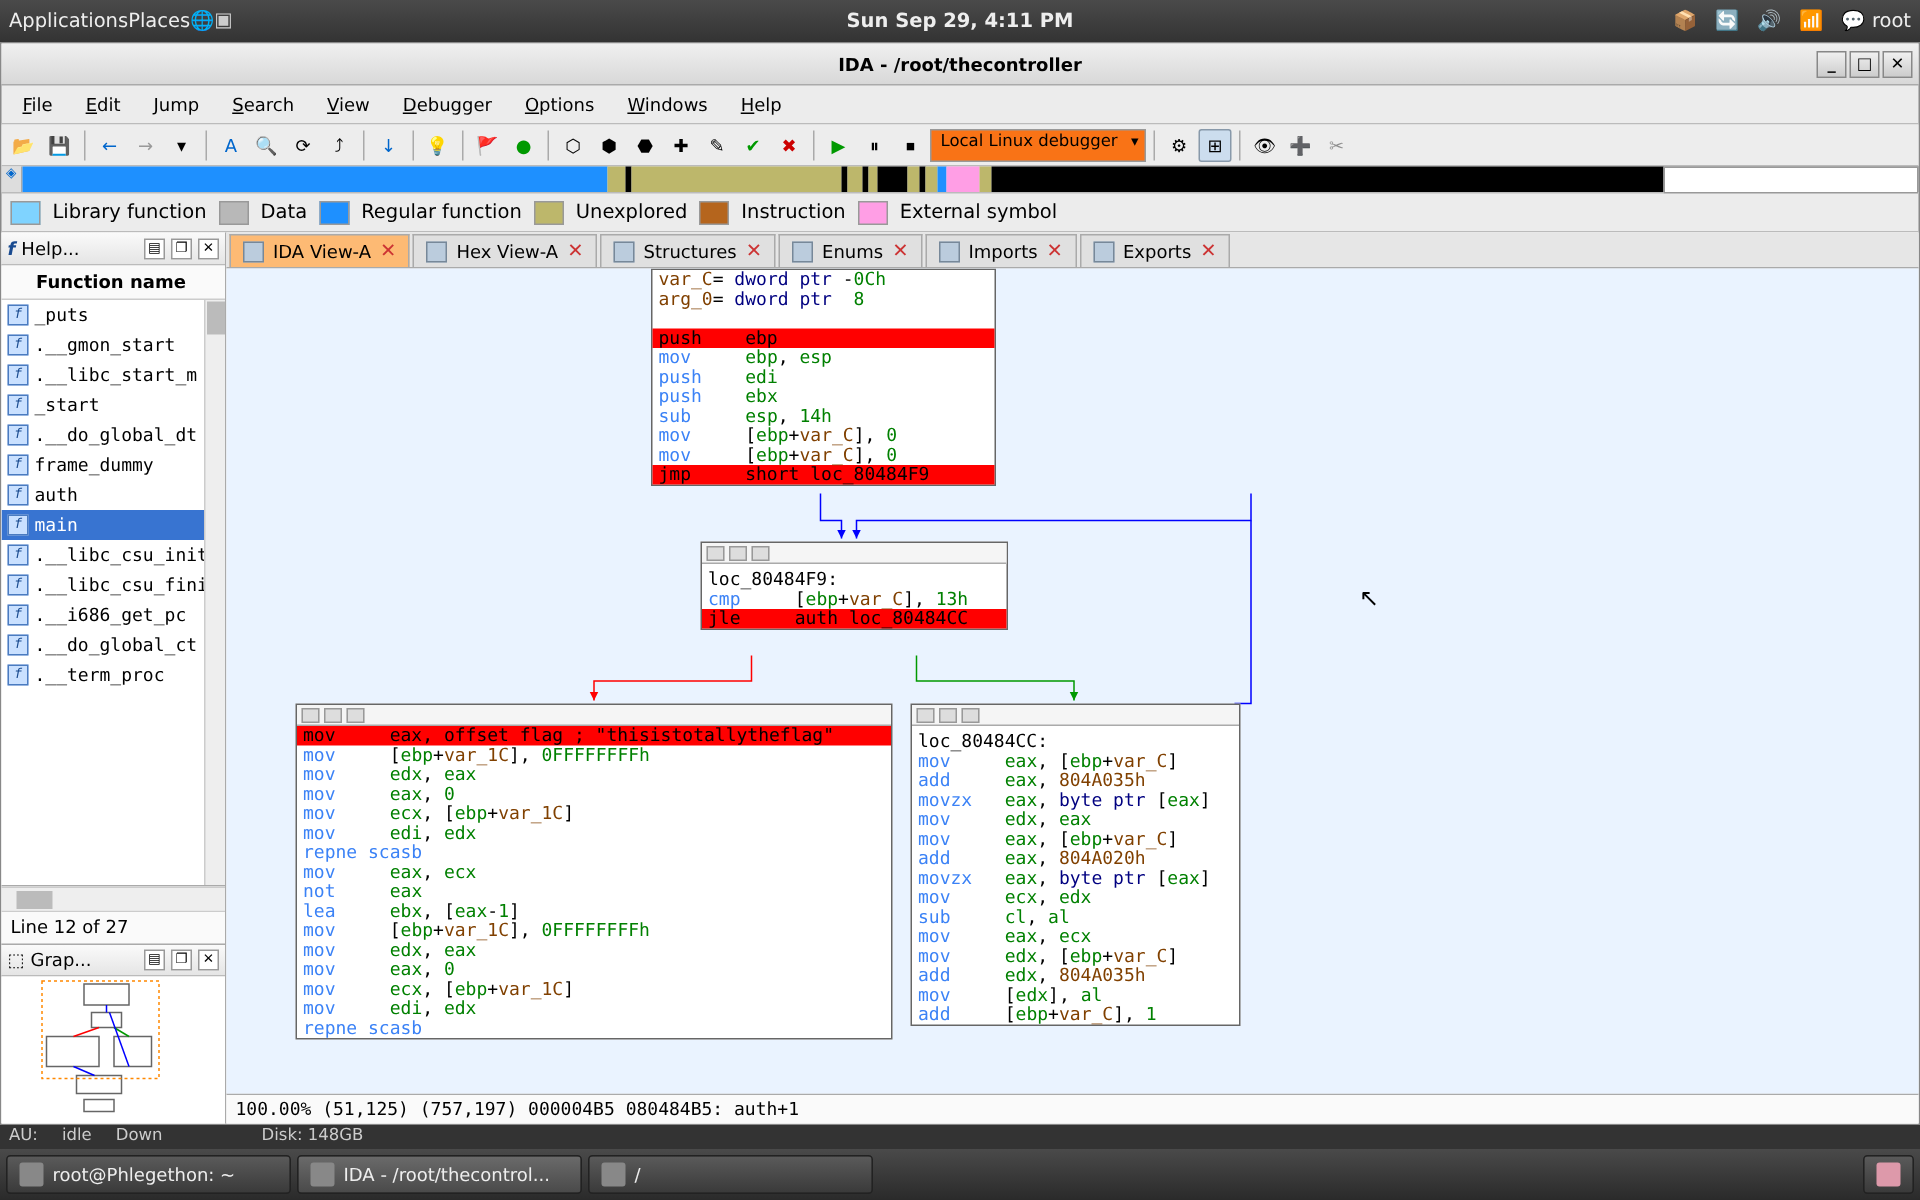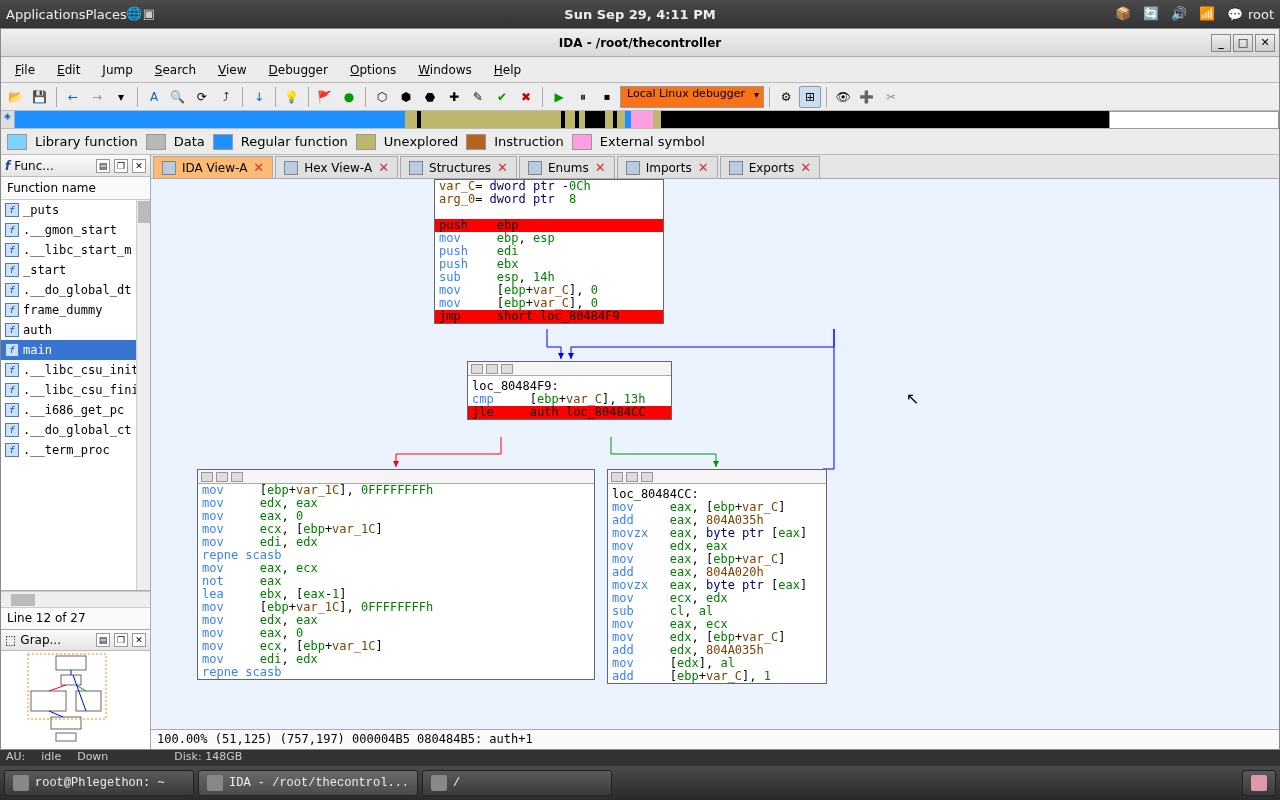--- a/index.html
+++ b/index.html
@@ -34,21 +34,21 @@
 
 .legend { height: 26px; display: flex; align-items: center; padding: 0 6px; gap: 8px; border-bottom: 1px solid #bbb; font-size: 13px; }
 .legend-sw { width: 20px; height: 16px; border: 1px solid #999; }
 
 .workarea { flex: 1; display: flex; min-height: 0; }
 
 
 .leftcol { width: 150px; display: flex; flex-direction: column; border-right: 1px solid #aaa; background: #f5f5f5; }
 .pane-hdr { height: 22px; display: flex; align-items: center; padding: 0 4px; gap: 4px; border-bottom: 1px solid #bbb; font-size: 12px; background: linear-gradient(#fafafa,#e5e5e5); }
 .pane-hdr .hdr-btn { width: 14px; height: 14px; border: 1px solid #999; background: #fff; font-size: 9px; text-align: center; line-height: 12px; cursor: pointer; }
-.fn-header { padding: 4px 6px; border-bottom: 1px solid #ccc; background: #fafafa; font-size: 12px; }
+.fn-header { padding: 4px 23px; border-bottom: 1px solid #ccc; background: #fafafa; font-size: 12px; font-weight: bold; }
 .fn-list { flex: 1; overflow: hidden; background: #fff; border-bottom: 1px solid #aaa; position: relative; }
 .fn-list .scrollbar-v { position: absolute; right: 0; top: 0; bottom: 0; width: 14px; background: #eee; border-left: 1px solid #ccc; }
 .fn-list .scrollbar-v .thumb { width: 12px; height: 22px; background: #bbb; margin: 1px; }
 .fn-item { display: flex; align-items: center; gap: 4px; padding: 3px 4px; font-family: monospace; font-size: 12px; white-space: nowrap; cursor: pointer; }
 .fn-item.sel { background: #3874d1; color: #fff; }
 .fn-icon { width: 14px; height: 14px; background: #c9e0ff; border: 1px solid #4a7bc0; font-size: 9px; font-style: italic; color: #1a4b90; text-align: center; line-height: 12px; }
 .fn-scroll-h { height: 16px; background: #eee; border-top: 1px solid #ccc; position: relative; }
 .fn-scroll-h .thumb { width: 24px; height: 12px; background: #bbb; margin: 2px 10px; }
 .fn-status { height: 22px; padding: 3px 6px; border-top: 1px solid #ccc; background: #fafafa; font-size: 12px; }
 .graph-over { height: 120px; border-top: 1px solid #aaa; display: flex; flex-direction: column; }
@@ -76,21 +76,21 @@
 .addr { color: #804000; }
 .label { color: #000; }
 .keyb { color: #000080; }
 
 svg.edges { position: absolute; top: 0; left: 0; pointer-events: none; }
 
 .status { height: 20px; border-top: 1px solid #aaa; background: #fafafa; padding: 2px 6px; font-family: monospace; font-size: 12px; }
 
 
 .bottom-status { height: 16px; background: #333; color: #ccc; font-size: 11px; padding: 0 6px; display: flex; gap: 16px; }
-.taskbar { height: 34px; background: linear-gradient(#4a4a4a,#2a2a2a); display: flex; align-items: center; padding: 0 4px; gap: 4px; font-family: Liberation Mono, monospace; }
+.taskbar { height: 34px; background: linear-gradient(#4a4a4a,#2a2a2a); display: flex; align-items: center; padding: 0 4px; gap: 4px; }
 .task { height: 26px; background: linear-gradient(#5a5a5a,#3a3a3a); border: 1px solid #222; border-radius: 3px; color: #eee; padding: 0 8px; display: flex; align-items: center; gap: 6px; font-size: 12px; cursor: pointer; min-width: 190px; }
 .task.active { background: linear-gradient(#6a6a6a,#4a4a4a); }
 .task-icon { width: 16px; height: 16px; background: #888; border-radius: 2px; }
 </style>
 </head>
 <body>
 
 <div class="sysbar">
   <span>Applications</span>
   <span>Places</span>
@@ -203,21 +203,21 @@
       <span>Instruction</span>
       <div class="legend-sw" style="background: rgb(255, 158, 229);"></div>
       <span>External symbol</span>
     </div>
 
   <div class="workarea">
 
     <div class="leftcol">
       <div class="pane-hdr">
         <span style="color:#1a4b90;font-style:italic;font-weight:bold">f</span>
-        <span>Func...</span>
+        <span>Help...</span>
         <span style="flex:1"></span>
         <span class="hdr-btn">▤</span>
         <span class="hdr-btn">❐</span>
         <span class="hdr-btn">✕</span>
       </div>
       <div class="fn-header">Function name</div>
       <div class="fn-list" id="fnlist">
         <div class="fn-item">
             <span class="fn-icon">f</span>
             <span>_puts</span>
@@ -390,20 +390,21 @@
           <div class="line" id="ncmp-l1"><span class="mnem">cmp</span>     [<span class="reg">ebp</span>+<span class="var">var_C</span>], <span class="num">13h</span></div>
           <div class="line red-line"><span>jle     auth loc_80484CC</span></div>
         </div>
 
         <div class="node" style="left:46px; top:290px; width:398px;">
           <div class="node-hdr">
               <span></span>
               <span></span>
               <span></span>
             </div>
+          <div class="line red-line"><span>mov     eax, offset flag ; "thisistotallytheflag"</span></div>
           <div id="nleft-body">
               <div class="line"><span class="mnem">mov</span>     [<span class="reg">ebp</span>+<span class="var">var_1C</span>], <span class="num">0FFFFFFFFh</span></div>
               <div class="line"><span class="mnem">mov</span>     <span class="reg">edx</span>, <span class="reg">eax</span></div>
               <div class="line"><span class="mnem">mov</span>     <span class="reg">eax</span>, <span class="num">0</span></div>
               <div class="line"><span class="mnem">mov</span>     <span class="reg">ecx</span>, [<span class="reg">ebp</span>+<span class="var">var_1C</span>]</div>
               <div class="line"><span class="mnem">mov</span>     <span class="reg">edi</span>, <span class="reg">edx</span></div>
               <div class="line"><span class="mnem">repne scasb</span></div>
               <div class="line"><span class="mnem">mov</span>     <span class="reg">eax</span>, <span class="reg">ecx</span></div>
               <div class="line"><span class="mnem">not</span>     <span class="reg">eax</span></div>
               <div class="line"><span class="mnem">lea</span>     <span class="reg">ebx</span>, [<span class="reg">eax</span>-<span class="num">1</span>]</div>

